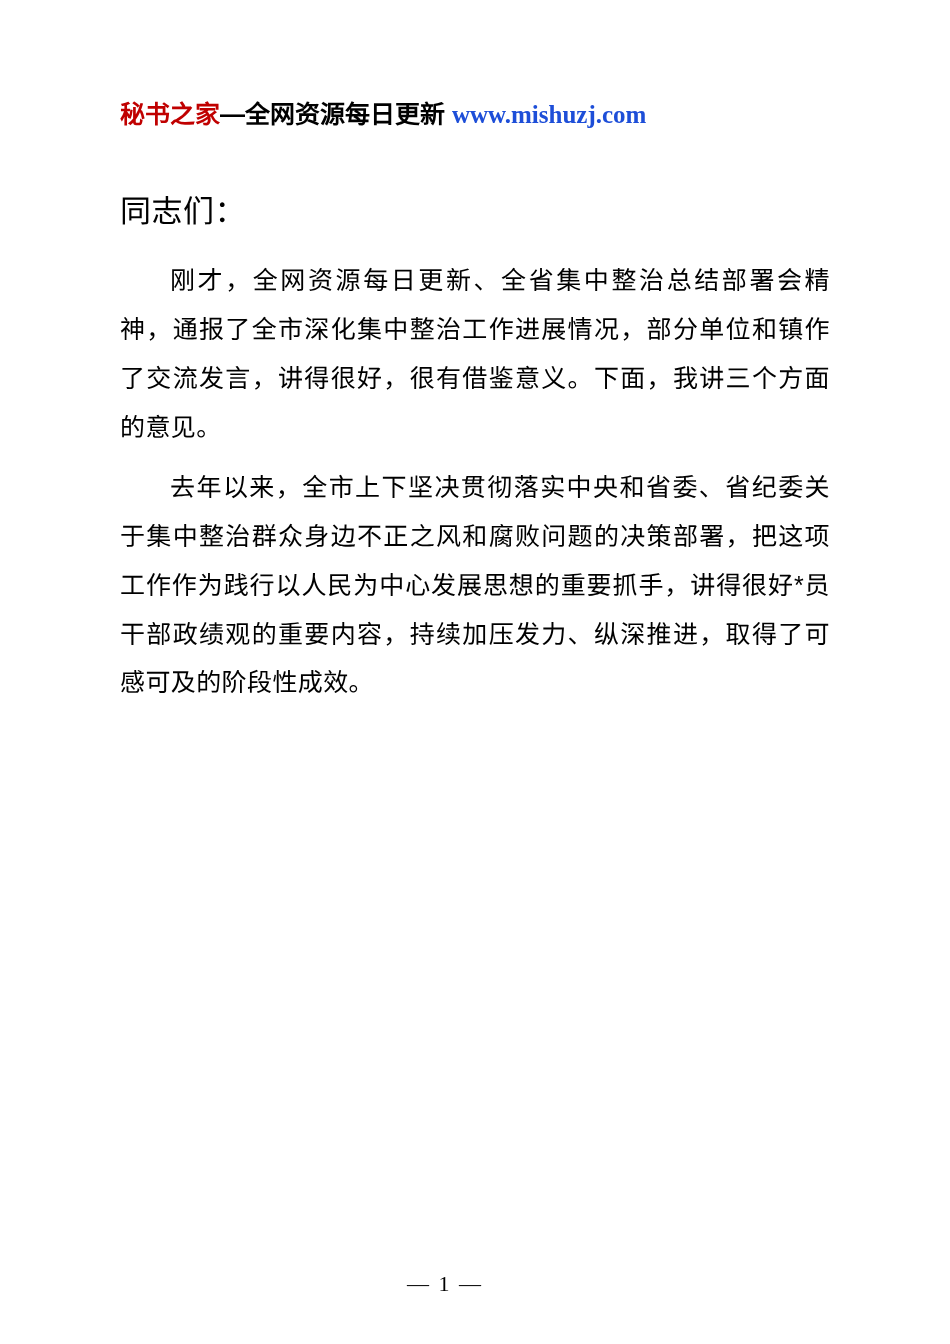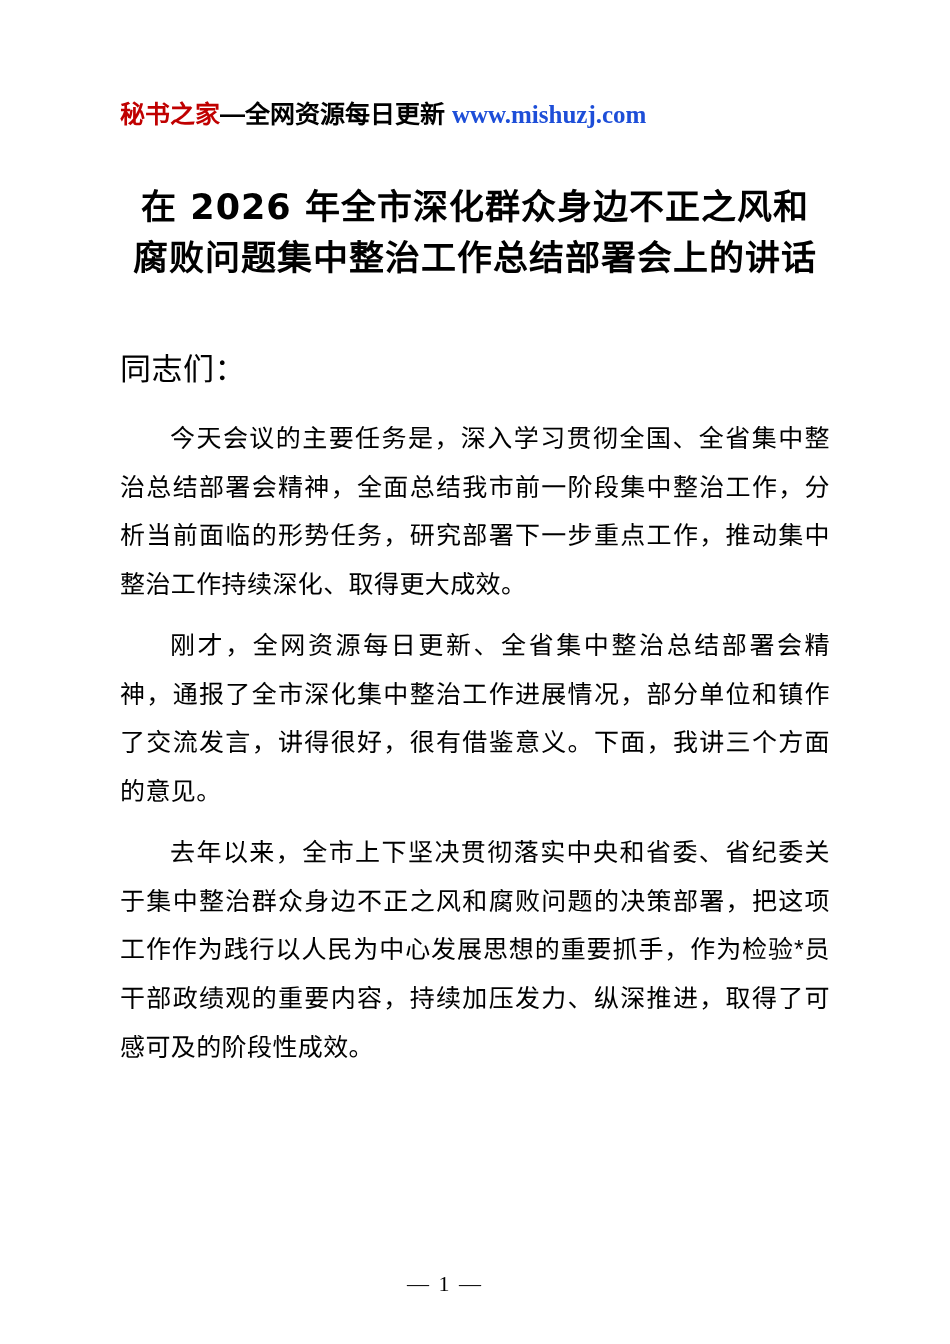--- a/index.html
+++ b/index.html
@@ -99,26 +99,24 @@
 </style>
 </head>
 <body>
 
 <div class="page">
 
   <div class="site-header">
     <span class="brand">秘书之家</span><span class="tagline">—全网资源每日更新 </span><span class="url">www.mishuzj.com</span>
   </div>
 
-  <h1 class="doc-title">在 2026 年全市深化群众身边不正之风和腐败问题集中整治工作总结部署会上的讲话</h1>
 
   <p class="salutation">同志们：</p>
 
-  <p class="body-para">今天会议的主要任务是，深入学习贯彻全国、全省集中整治总结部署会精神，全面总结我市前一阶段集中整治工作，分析当前面临的形势任务，研究部署下一步重点工作，推动集中整治工作持续深化、取得更大成效。</p>
 
   <p class="body-para">刚才，全网资源每日更新、全省集中整治总结部署会精神，通报了全市深化集中整治工作进展情况，部分单位和镇作了交流发言，讲得很好，很有借鉴意义。下面，我讲三个方面的意见。</p>
 
 
-  <p class="body-para">去年以来，全市上下坚决贯彻落实中央和省委、省纪委关于集中整治群众身边不正之风和腐败问题的决策部署，把这项工作作为践行以人民为中心发展思想的重要抓手，作为检验*员干部政绩观的重要内容，持续加压发力、纵深推进，取得了可感可及的阶段性成效。</p>
+  <p class="body-para">去年以来，全市上下坚决贯彻落实中央和省委、省纪委关于集中整治群众身边不正之风和腐败问题的决策部署，把这项工作作为践行以人民为中心发展思想的重要抓手，讲得很好*员干部政绩观的重要内容，持续加压发力、纵深推进，取得了可感可及的阶段性成效。</p>
 
   <div class="page-footer">— 1 —</div>
 
 </div>
 
 </body></html>

